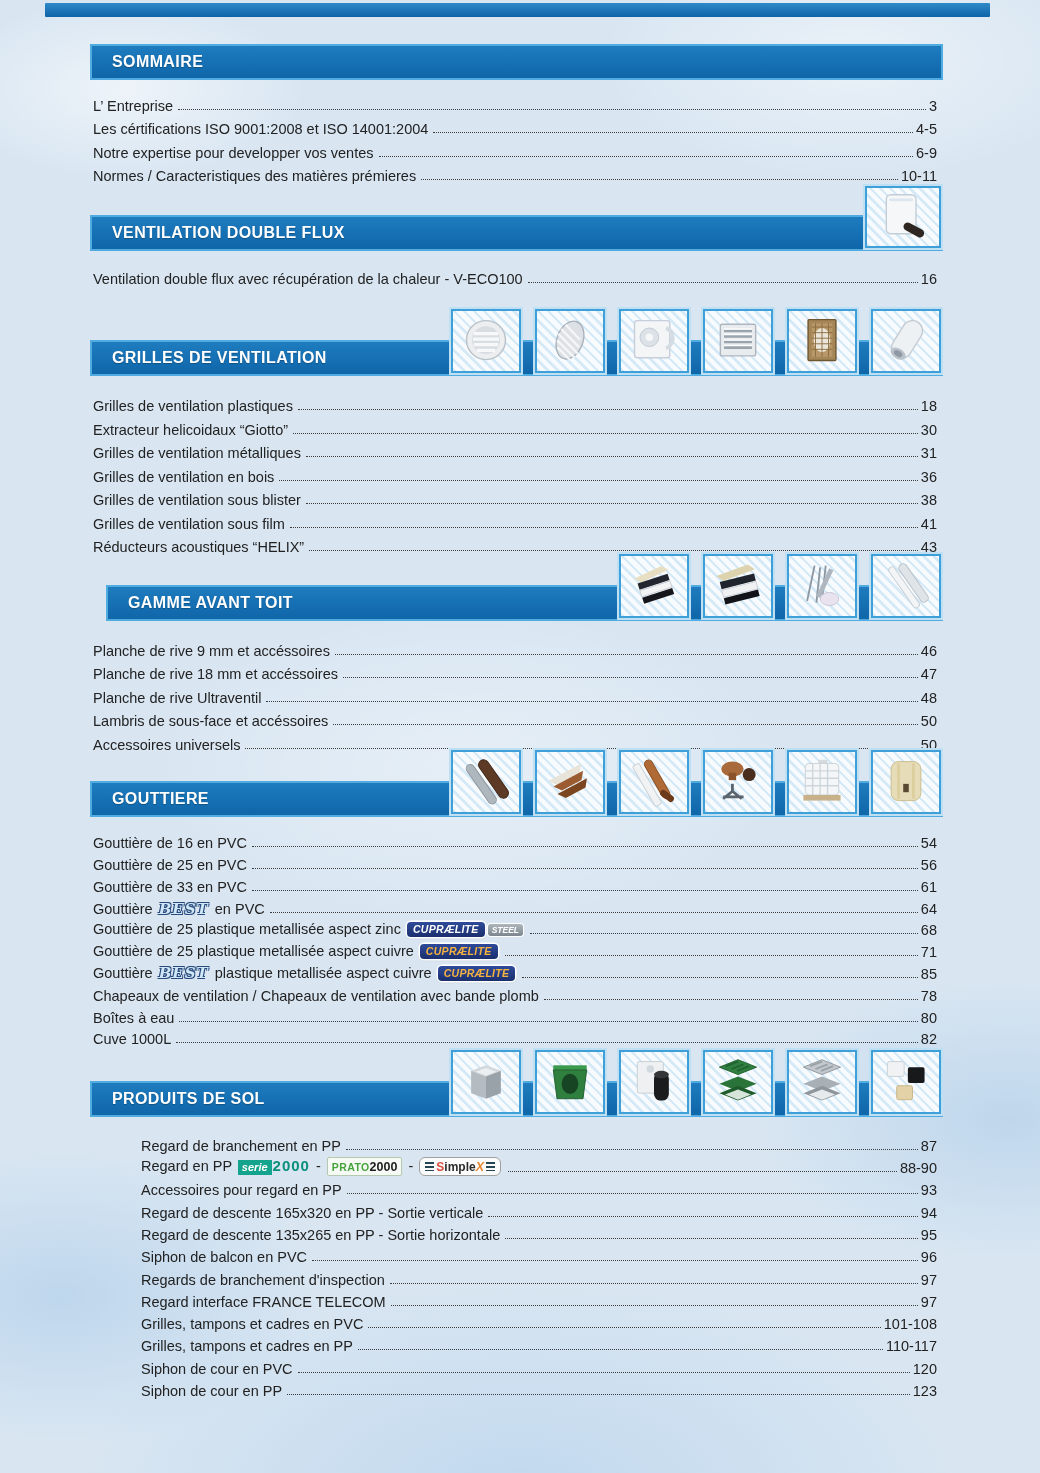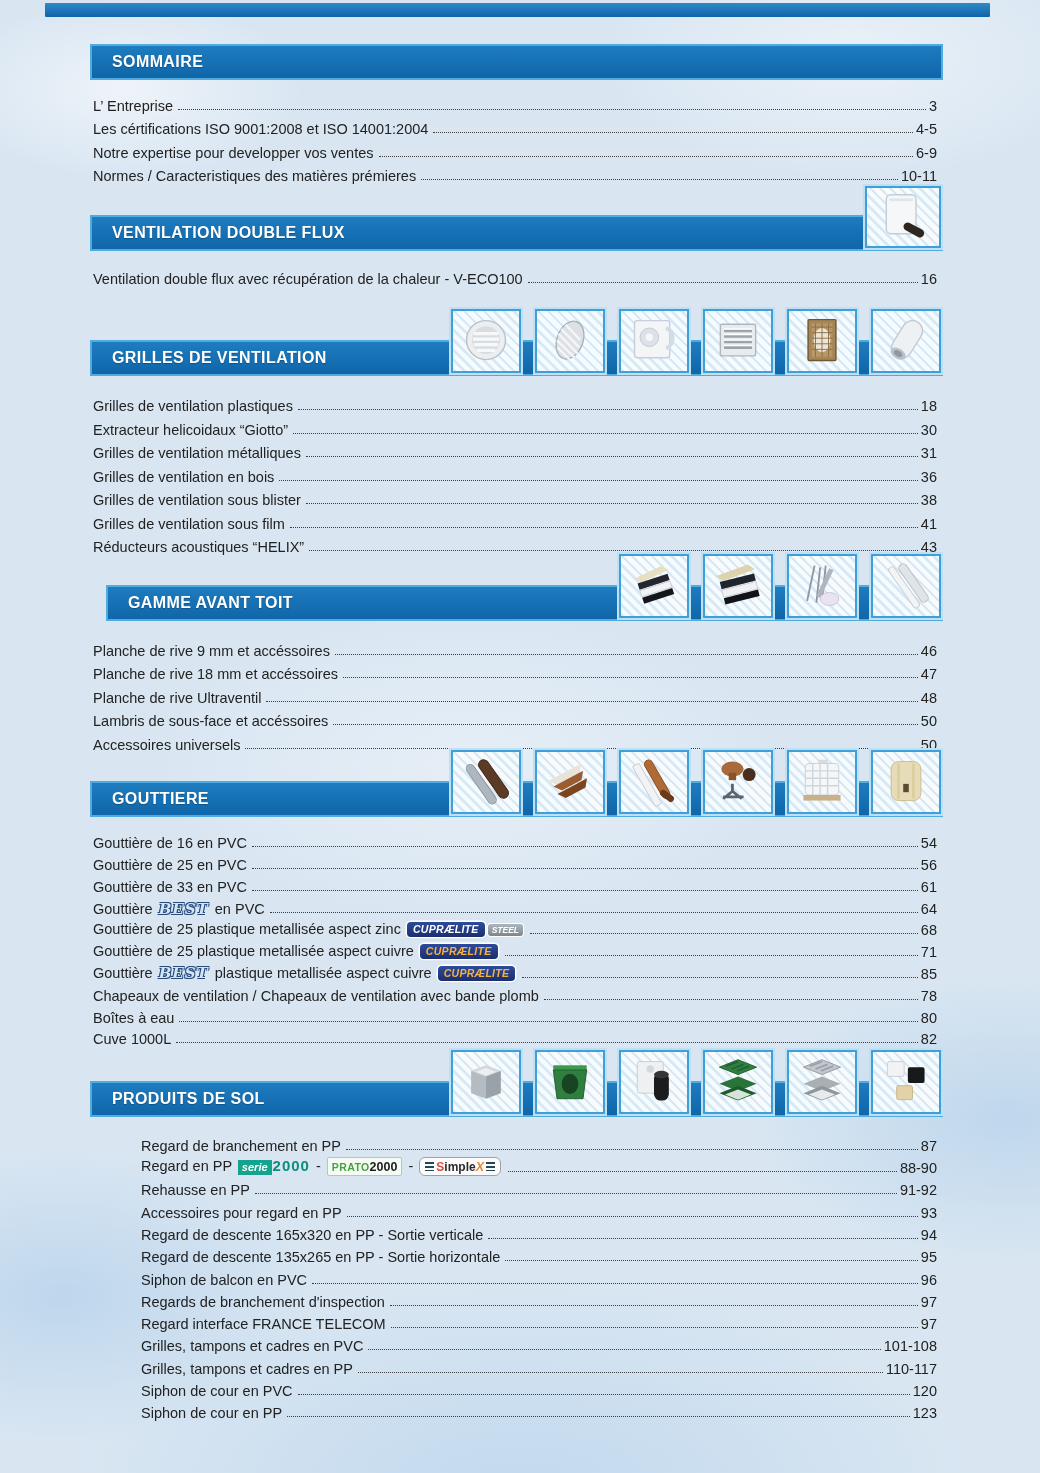--- a/index.html
+++ b/index.html
@@ -545,27 +545,20 @@
               <span class="txt"> - </span>
               <span class="logo logo-prato2000"><span class="pre">PRATO</span><span class="suf">2000</span></span>
               <span class="txt"> - </span>
               <span class="logo logo-simplex"><span class="bars"></span><span class="s1">S</span><span class="s2">imple</span><span class="s3">X</span><span class="bars"></span></span>
             </span>
             <span class="leader"></span>
             <span class="pg">88-90</span>
           </li>
           <li class="row">
             <span class="lbl">
-              <span class="txt">Rehausse en PP</span>
-            </span>
-            <span class="leader"></span>
-            <span class="pg">91-92</span>
-          </li>
-          <li class="row">
-            <span class="lbl">
               <span class="txt">Accessoires pour regard en PP</span>
             </span>
             <span class="leader"></span>
             <span class="pg">93</span>
           </li>
           <li class="row">
             <span class="lbl">
               <span class="txt">Regard de descente 165x320 en PP - Sortie verticale</span>
             </span>
             <span class="leader"></span>

